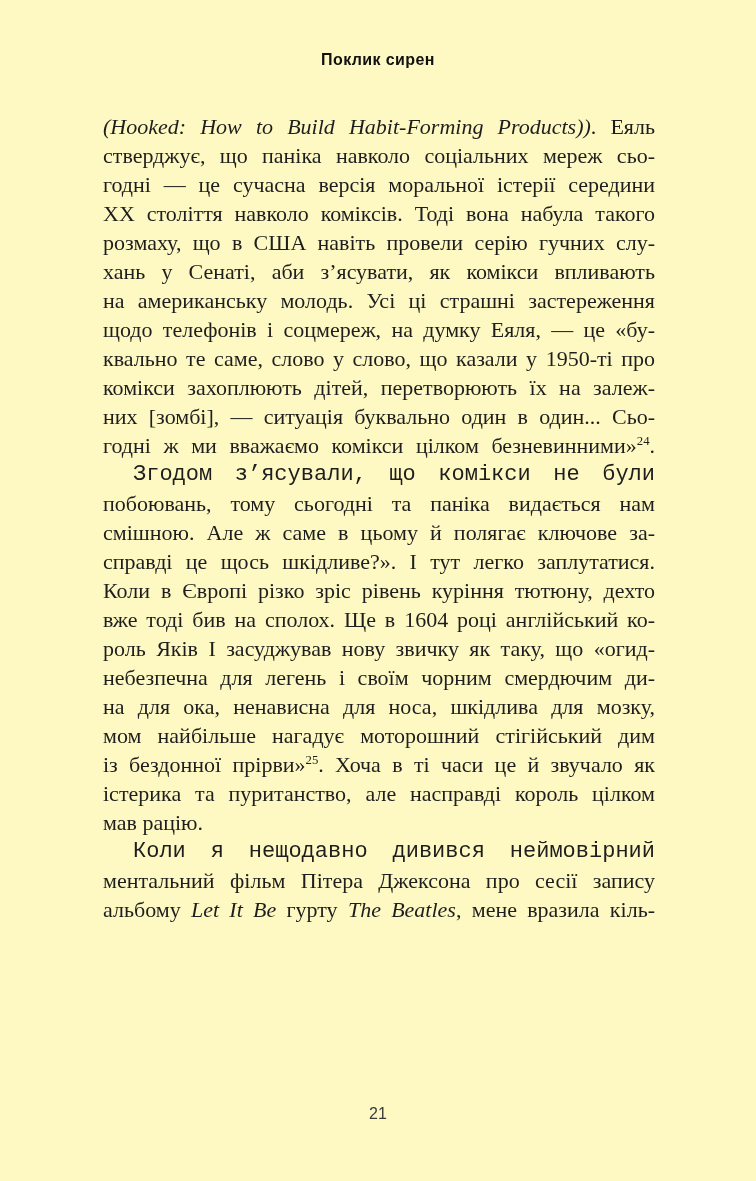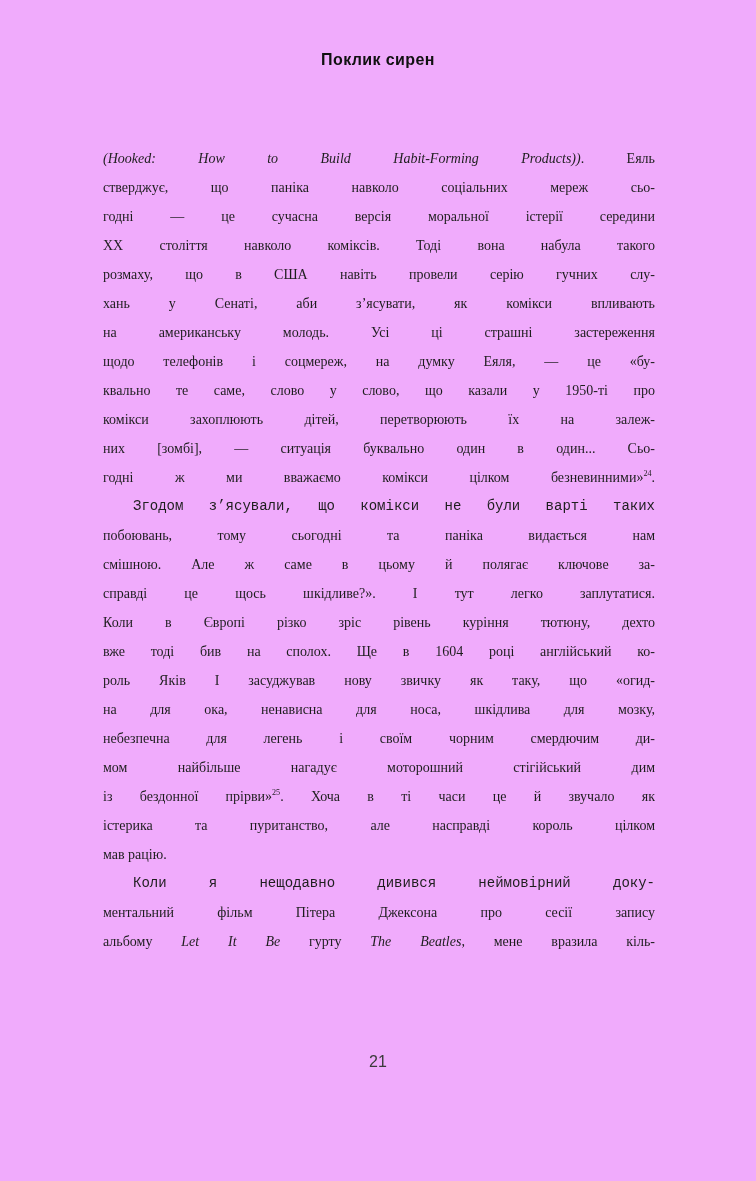--- a/index.html
+++ b/index.html
@@ -1,20 +1,20 @@
 <!DOCTYPE html>
 <html><head>
 <meta charset="utf-8">
 <style>
   html, body { margin: 0; padding: 0; }
   .page {
     position: relative;
     width: 756px;
     height: 1181px;
-    background: #f0abfc;
+    background: #fef9c3;
     color: #1e1e1e;
     font-family: "Liberation Serif", "DejaVu Serif", serif;
     overflow: hidden;
   }
   .running-header {
     position: absolute;
     top: 51px;
     left: 0;
     right: 0;
     text-align: center;
@@ -22,45 +22,44 @@
     font-weight: 700;
     font-size: 16px;
     letter-spacing: 0.4px;
     color: #111111;
   }
   .text-block {
     position: absolute;
     top: 112px;
     left: 103px;
     width: 552px;
-    font-size: 14px;
+    font-size: 22px;
     line-height: 29px;
     text-rendering: optimizeLegibility;
-    margin-top: 32px;
   }
   .para { margin: 0; }
   .line {
     text-align: justify;
     text-align-last: justify;
     text-justify: inter-word;
     height: 29px;
     white-space: normal;
     overflow: hidden;
   }
   .line-left { text-align-last: left; }
   .indent { text-indent: 30px; font-family: Liberation Mono, monospace; }
   .line em { font-style: italic; }
   .line sup {
     font-size: 0.58em;
     line-height: 0;
     vertical-align: super;
   }
   .page-number {
     position: absolute;
-    top: 1053px;
+    top: 1105px;
     left: 0;
     right: 0;
     text-align: center;
     font-family: "Liberation Sans", "DejaVu Sans", sans-serif;
     font-size: 16px;
     color: #3a3a3a;
   }
 </style>
 </head>
 <body>
@@ -84,22 +83,22 @@
         <div class="line"><span>годні ж ми вважаємо комікси цілком безневинними»</span><sup>24</sup><span>.</span></div>
       </div>
       <div class="para">
         <div class="line indent"><span>Згодом з’ясували, що комікси не були варті таких</span></div>
         <div class="line"><span>побоювань, тому сьогодні та паніка видається нам</span></div>
         <div class="line"><span>смішною. Але ж саме в цьому й полягає ключове за-</span></div>
         <div class="line"><span>справді це щось шкідливе?». І тут легко заплутатися.</span></div>
         <div class="line"><span>Коли в Європі різко зріс рівень куріння тютюну, дехто</span></div>
         <div class="line"><span>вже тоді бив на сполох. Ще в 1604 році англійський ко-</span></div>
         <div class="line"><span>роль Яків I засуджував нову звичку як таку, що «огид-</span></div>
+        <div class="line"><span>небезпечна для легень і своїм чорним смердючим ди-</span></div>
         <div class="line"><span>на для ока, ненависна для носа, шкідлива для мозку,</span></div>
-        <div class="line"><span>небезпечна для легень і своїм чорним смердючим ди-</span></div>
         <div class="line"><span>мом найбільше нагадує моторошний стігійський дим</span></div>
         <div class="line"><span>із бездонної прірви»</span><sup>25</sup><span>. Хоча в ті часи це й звучало як</span></div>
         <div class="line"><span>істерика та пуританство, але насправді король цілком</span></div>
         <div class="line line-left"><span>мав рацію.</span></div>
       </div>
       <div class="para">
         <div class="line indent"><span>Коли я нещодавно дивився неймовірний доку-</span></div>
         <div class="line"><span>ментальний фільм Пітера Джексона про сесії запису</span></div>
         <div class="line"><span>альбому </span><em>Let It Be</em><span> гурту </span><em>The Beatles</em><span>, мене вразила кіль-</span></div>
       </div>

